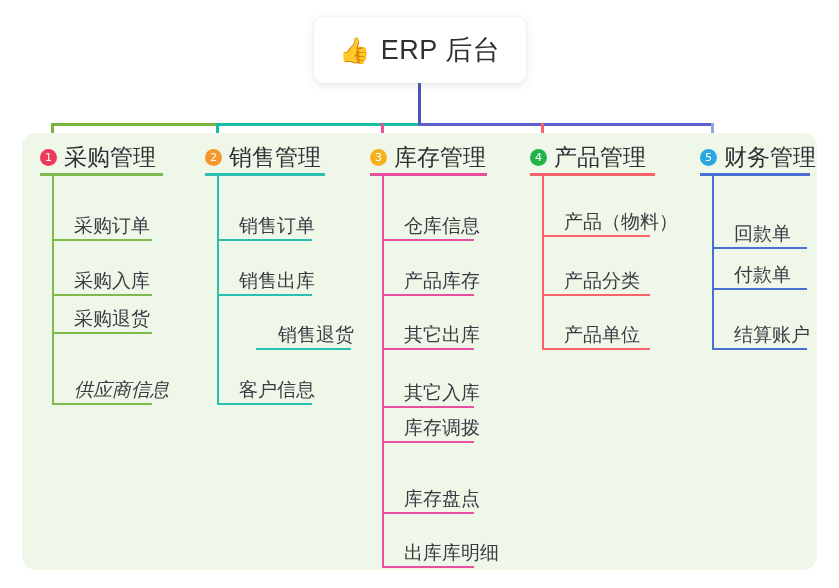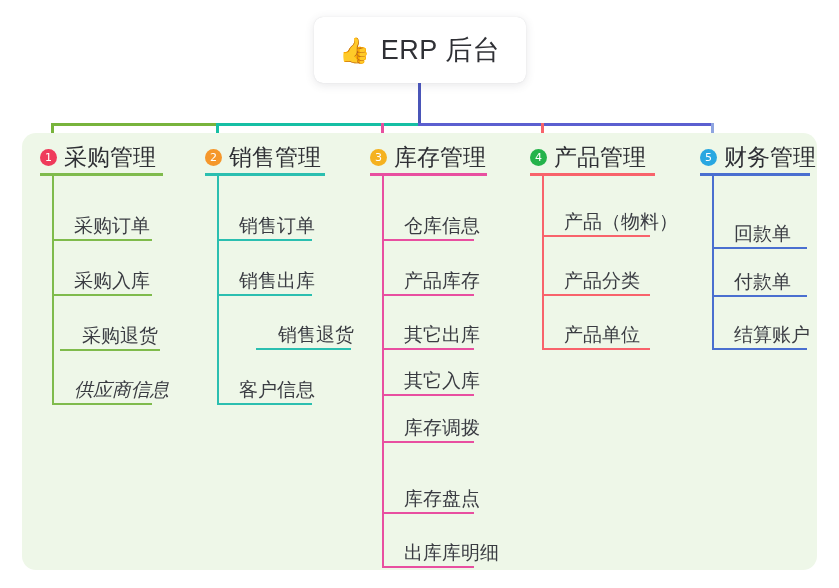--- a/index.html
+++ b/index.html
@@ -88,21 +88,21 @@
           <div class="head-rule" style="width: 123px; background: rgb(127, 187, 76);"></div>
           <div class="spine" style="background: rgb(127, 187, 76); height: 226.5px;"></div>
           <div class="leaf" style="top: 80px; width: 100px; height: 28px;">
             <div class="leaf-label">采购订单</div>
             <div class="leaf-rule" style="width: 100px; background: rgb(127, 187, 76);"></div>
           </div>
           <div class="leaf" style="top: 134.5px; width: 100px; height: 28px;">
             <div class="leaf-label">采购入库</div>
             <div class="leaf-rule" style="width: 100px; background: rgb(127, 187, 76);"></div>
           </div>
-          <div class="leaf" style="top: 190px; width: 100px; height: 28px; margin-left: 8px;">
+          <div class="leaf" style="top: 173px; width: 100px; height: 28px;">
             <div class="leaf-label">采购退货</div>
             <div class="leaf-rule" style="width: 100px; background: rgb(127, 187, 76);"></div>
           </div>
           <div class="leaf" style="top: 243.5px; width: 100px; height: 28px; font-style: italic;">
             <div class="leaf-label">供应商信息</div>
             <div class="leaf-rule" style="width: 100px; background: rgb(127, 187, 76);"></div>
           </div>
         </div>
         <div class="col" style="left: 183px;">
           <div class="col-head">
@@ -140,21 +140,21 @@
             <div class="leaf-rule" style="width: 92px; background: rgb(232, 79, 160);"></div>
           </div>
           <div class="leaf" style="top: 134.5px; width: 92px; height: 28px;">
             <div class="leaf-label">产品库存</div>
             <div class="leaf-rule" style="width: 92px; background: rgb(232, 79, 160);"></div>
           </div>
           <div class="leaf" style="top: 189px; width: 92px; height: 28px;">
             <div class="leaf-label">其它出库</div>
             <div class="leaf-rule" style="width: 92px; background: rgb(232, 79, 160);"></div>
           </div>
-          <div class="leaf" style="top: 235px; width: 92px; height: 28px;">
+          <div class="leaf" style="top: 247px; width: 92px; height: 28px;">
             <div class="leaf-label">其它入库</div>
             <div class="leaf-rule" style="width: 92px; background: rgb(232, 79, 160);"></div>
           </div>
           <div class="leaf" style="top: 282px; width: 92px; height: 28px;">
             <div class="leaf-label">库存调拨</div>
             <div class="leaf-rule" style="width: 92px; background: rgb(232, 79, 160);"></div>
           </div>
           <div class="leaf" style="top: 353px; width: 92px; height: 28px;">
             <div class="leaf-label">库存盘点</div>
             <div class="leaf-rule" style="width: 92px; background: rgb(232, 79, 160);"></div>
@@ -188,21 +188,21 @@
           <div class="col-head">
             <span class="badge" style="background: rgb(41, 167, 225);">5</span>
             <span class="col-title">财务管理</span>
           </div>
           <div class="head-rule" style="width: 110px; background: rgb(74, 111, 208);"></div>
           <div class="spine" style="background: rgb(74, 111, 208); height: 172px;"></div>
           <div class="leaf" style="top: 88px; width: 95px; height: 28px;">
             <div class="leaf-label">回款单</div>
             <div class="leaf-rule" style="width: 95px; background: rgb(74, 111, 208);"></div>
           </div>
-          <div class="leaf" style="top: 136px; width: 95px; height: 28px;">
+          <div class="leaf" style="top: 129px; width: 95px; height: 28px;">
             <div class="leaf-label">付款单</div>
             <div class="leaf-rule" style="width: 95px; background: rgb(74, 111, 208);"></div>
           </div>
           <div class="leaf" style="top: 189px; width: 95px; height: 28px;">
             <div class="leaf-label">结算账户</div>
             <div class="leaf-rule" style="width: 95px; background: rgb(74, 111, 208);"></div>
           </div>
         </div>
       </div>
   </div>

